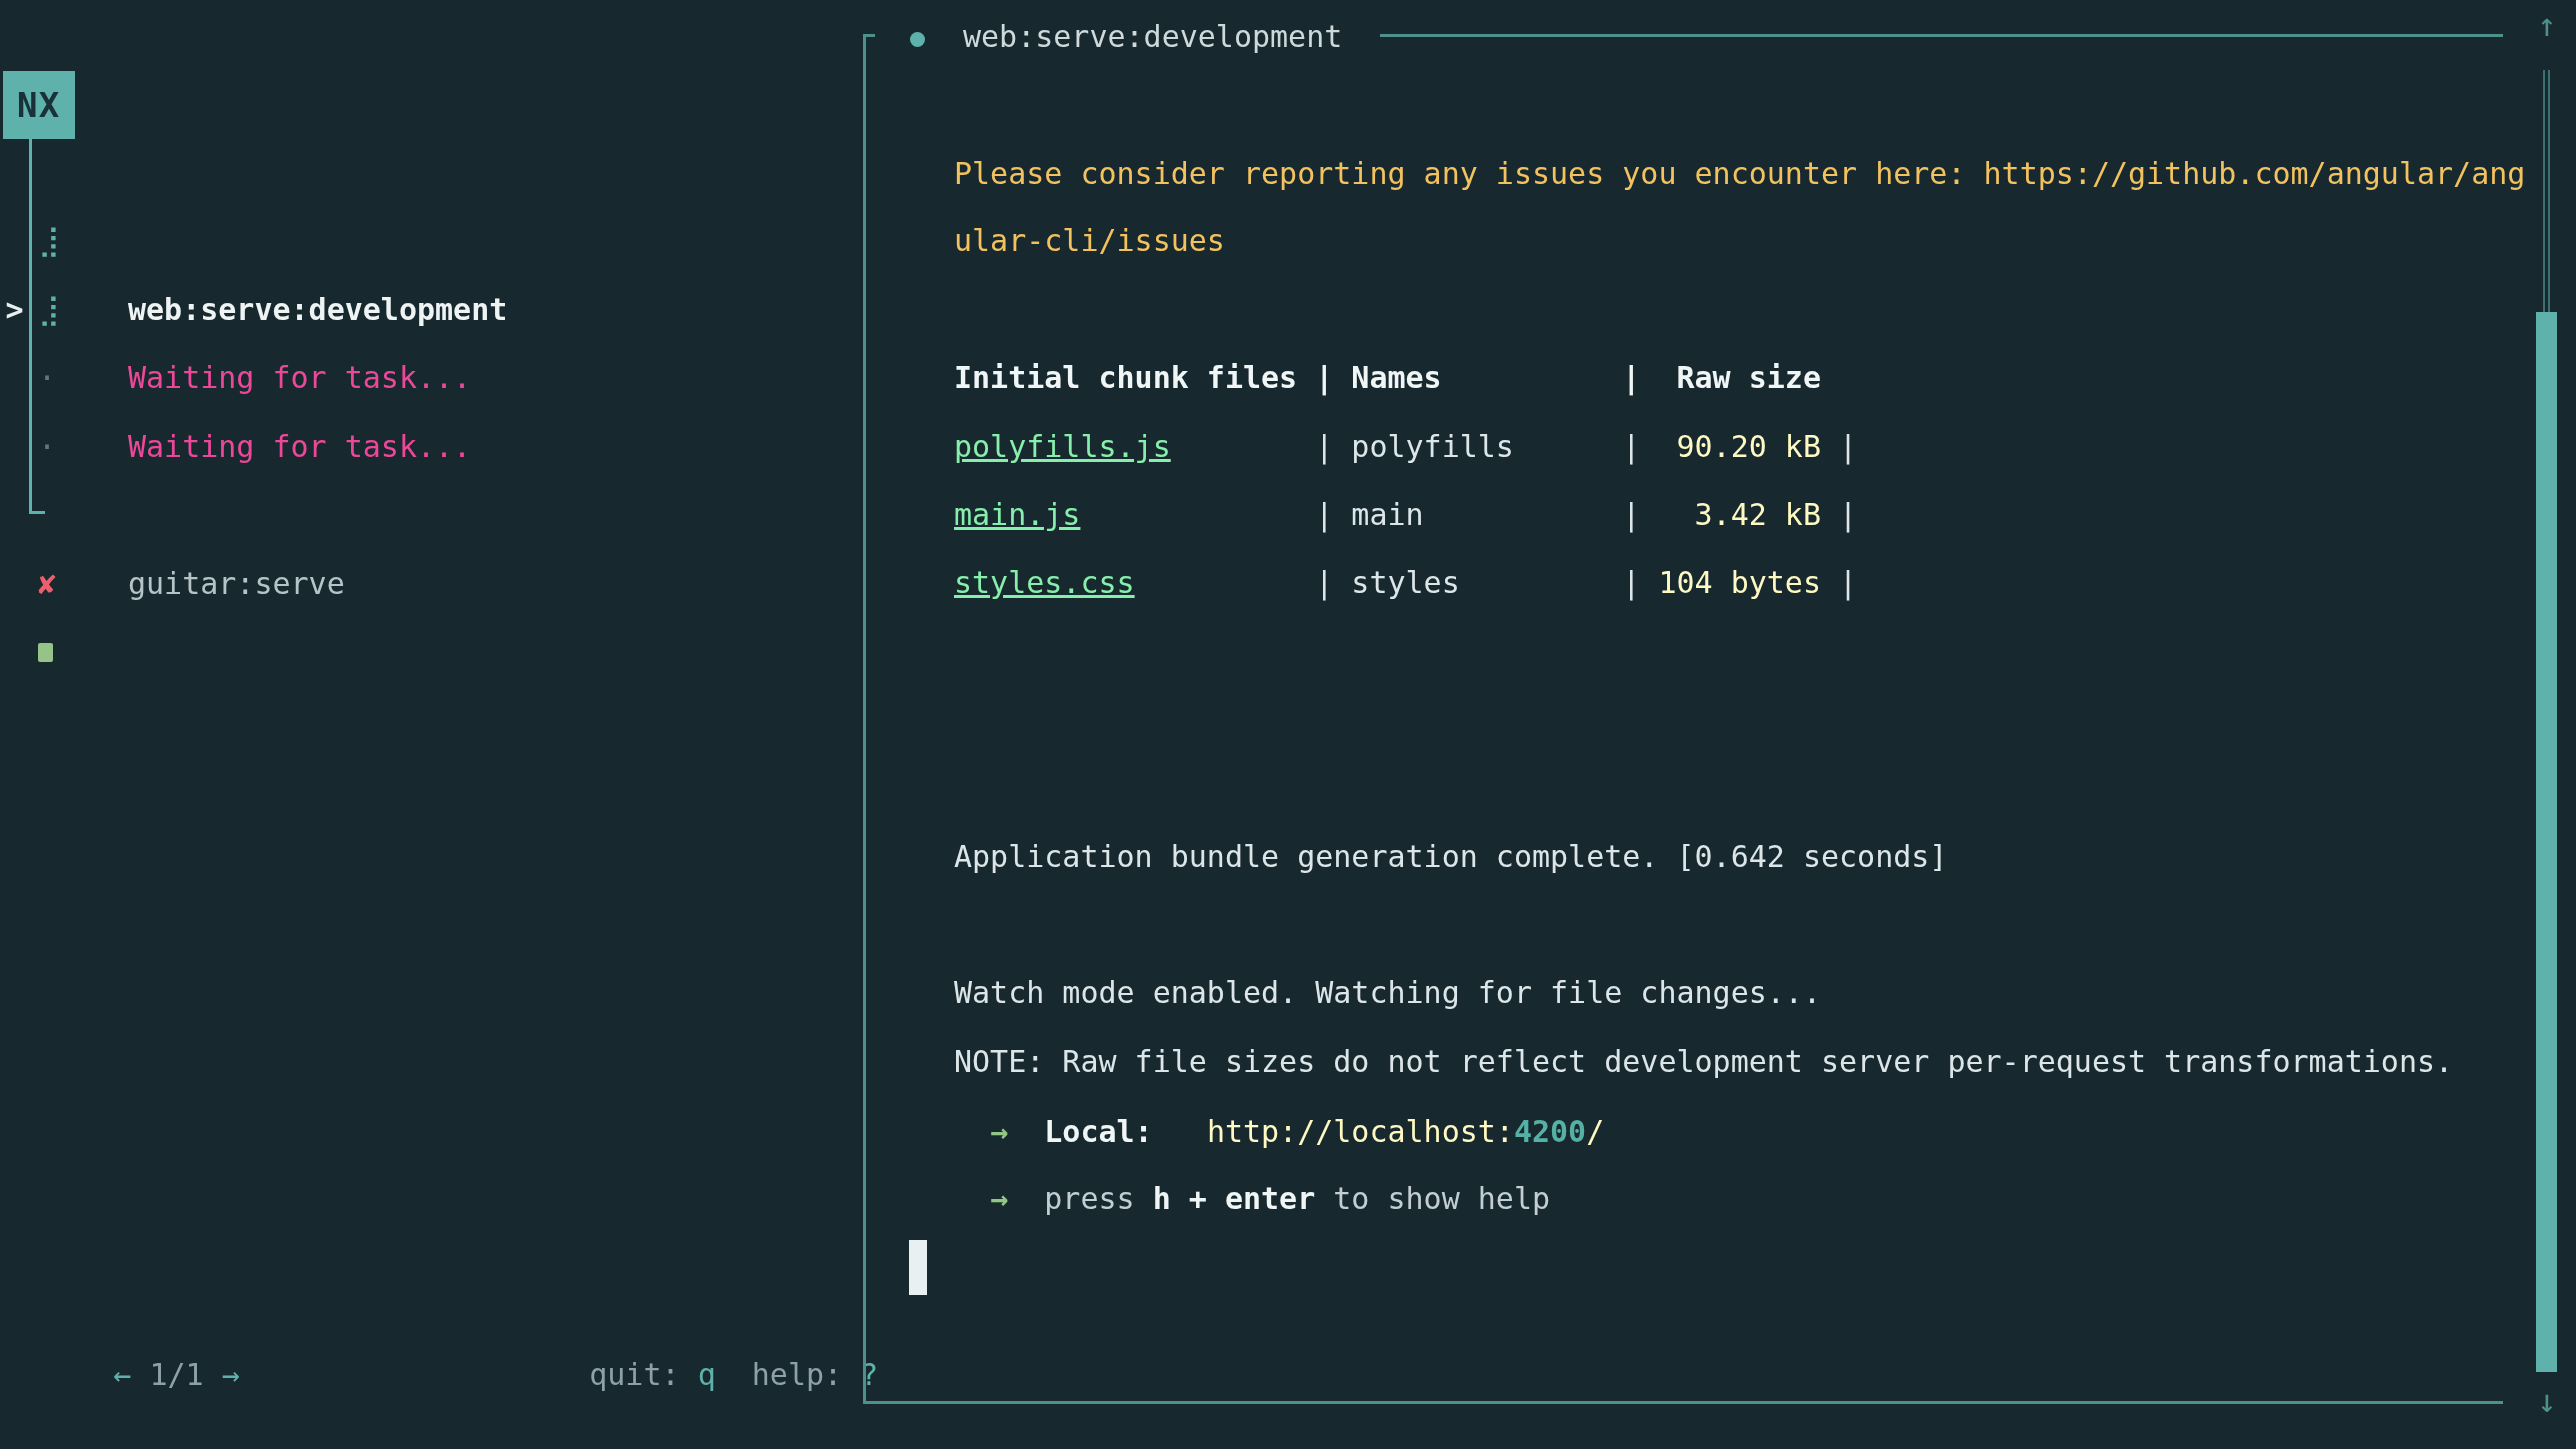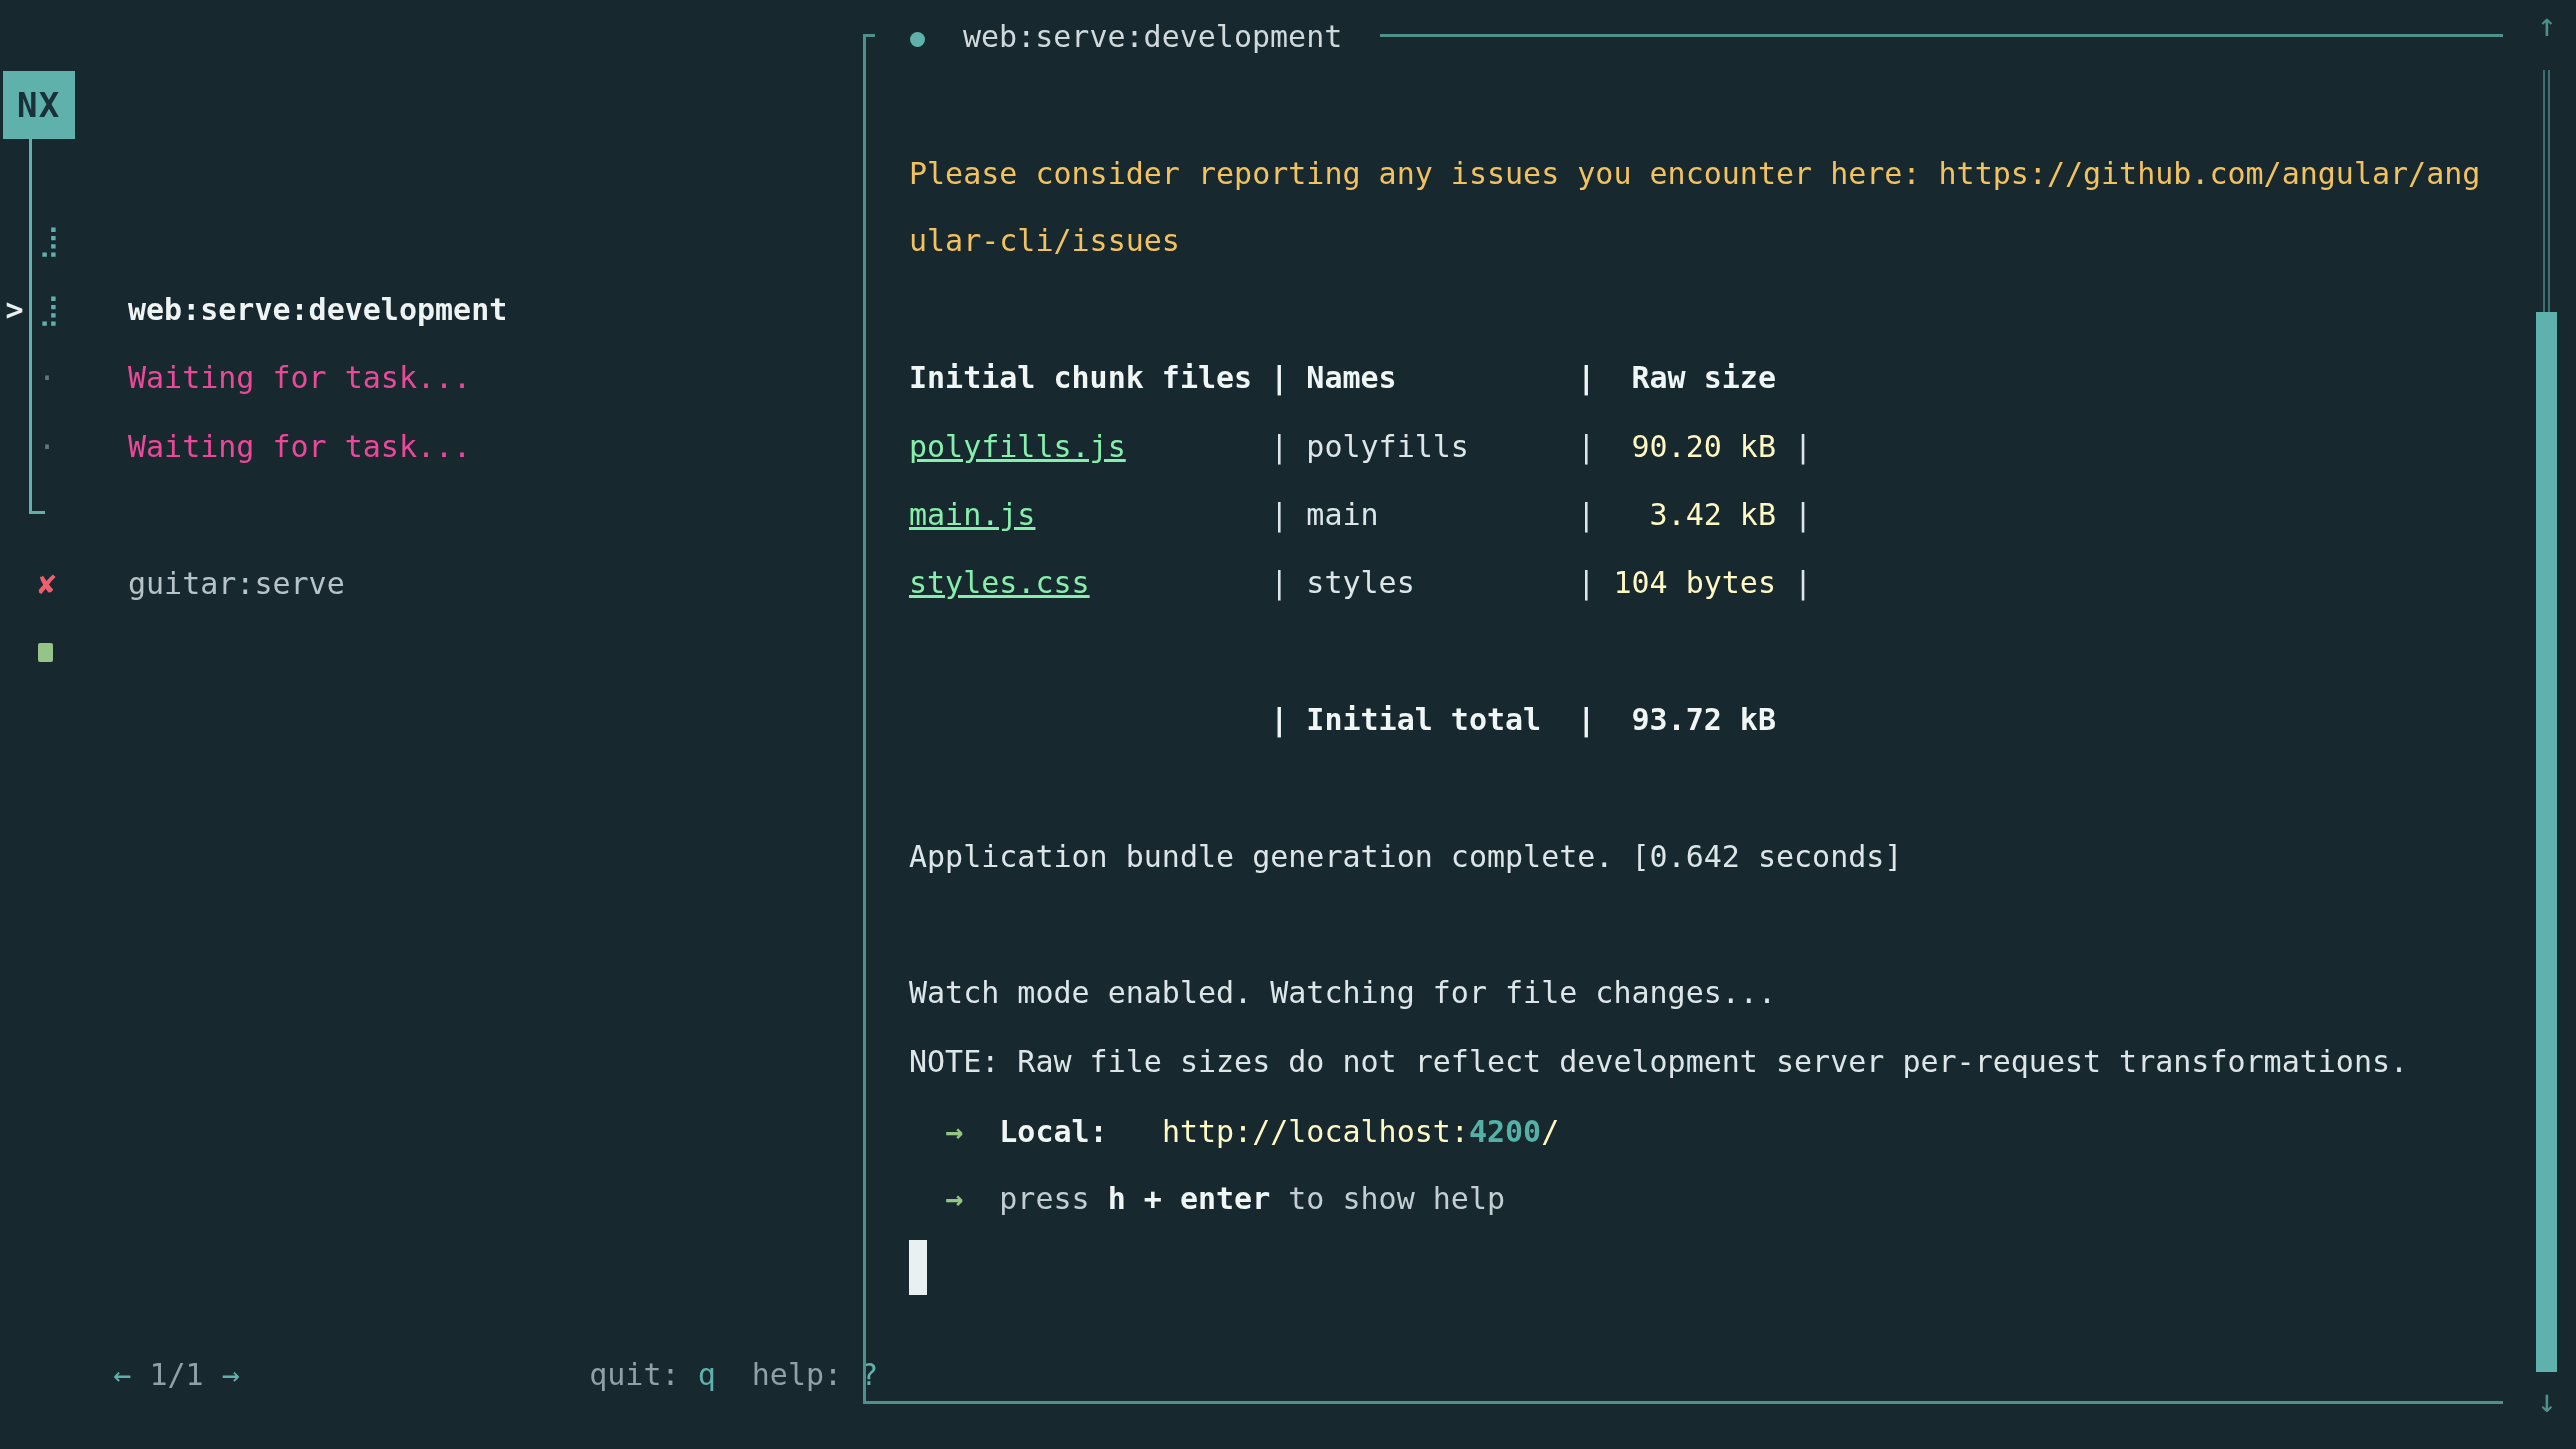--- a/index.html
+++ b/index.html
@@ -61,21 +61,21 @@
   
   .pborder{background:#4e908b;}
   #p-left{left:863px;top:34px;width:2.7px;height:1370px;}
   #p-topstub{left:863px;top:34px;width:12px;height:2.7px;}
   #p-topline{left:1380px;top:34px;width:1123px;height:2.7px;}
   #p-bottom{left:863px;top:1401px;width:1640px;height:2.7px;}
   #p-bullet{left:910px;top:32px;width:15.4px;height:15.4px;border-radius:50%;background:#5fb2ab;}
   #p-title{left:963px;top:17px;height:40px;line-height:40px;font-size:30px;color:#cdd9db;white-space:pre;}
 
   
-  .tline{position:absolute;left:909px;height:40px;line-height:40px;font-size:30px;white-space:pre;text-align:right;}
+  .tline{position:absolute;left:954px;height:40px;line-height:40px;font-size:30px;white-space:pre;text-align:right;}
   #cursor{left:909px;top:1240px;width:18px;height:55px;background:#e8f0f1;}
 
   
   .rail{width:2px;background:#3e6e70;top:70px;height:1301px;}
   #rail-a{left:2543px;}
   #rail-b{left:2548px;}
   #sb-thumb{left:2536px;top:312px;width:21px;height:1060px;background:#5fb2ab;}
   .sb-arrow{left:2530px;width:34px;height:40px;line-height:40px;font-size:32px;color:#4e908b;text-align:center;}
   #sb-up{top:5.4px;}
   #sb-down{top:1381px;}
@@ -114,21 +114,21 @@
   <div id="p-bullet" class="abs"></div>
   <div id="p-title" class="abs">web:serve:development</div>
 
   <div id="terminal-output">
       <pre class="tline" style="top: 154px;"><span class="c-yellow">Please consider reporting any issues you encounter here: https://github.com/angular/ang</span></pre>
       <pre class="tline" style="top: 221px;"><span class="c-yellow">ular-cli/issues</span></pre>
       <pre class="tline" style="top: 358px;"><span class="c-boldwhite">Initial chunk files | Names          |  Raw size</span></pre>
       <pre class="tline" style="top: 427px;"><span class="c-file">polyfills.js</span><span class="c-white">        | polyfills      |</span><span class="c-teal">  90.20 kB</span><span class="c-white"> </span><span class="c-white">|</span></pre>
       <pre class="tline" style="top: 495px;"><span class="c-file">main.js</span><span class="c-white">             | main           |</span><span class="c-teal">   3.42 kB</span><span class="c-white"> </span><span class="c-white">|</span></pre>
       <pre class="tline" style="top: 563px;"><span class="c-file">styles.css</span><span class="c-white">          | styles         |</span><span class="c-teal"> 104 bytes</span><span class="c-white"> </span><span class="c-white">|</span></pre>
-      <pre class="tline" style="top: 700px;"><span class="c-white">                    </span><span class="c-boldwhite">| Initial total  |  93.72 kB</span></pre>
+      <pre class="tline" style="top: 700px;"><span class="c-white">                    </span></pre>
       <pre class="tline" style="top: 837px;"><span class="c-white">Application bundle generation complete. [0.642 seconds]</span></pre>
       <pre class="tline" style="top: 973px;"><span class="c-white">Watch mode enabled. Watching for file changes...</span></pre>
       <pre class="tline" style="top: 1042px;"><span class="c-white">NOTE: Raw file sizes do not reflect development server per-request transformations.</span></pre>
       <pre class="tline" style="top: 1112px;"><span class="c-white">  </span><span class="c-green">→</span><span class="c-white">  </span><span class="c-boldwhite">Local:</span><span class="c-white">   </span><span class="c-teal">http://localhost:</span><span class="c-tealbold">4200</span><span class="c-teal">/</span></pre>
       <pre class="tline" style="top: 1179px;"><span class="c-white">  </span><span class="c-green">→</span><span class="c-white">  </span><span class="c-gray">press </span><span class="c-boldwhite">h + enter</span><span class="c-gray"> to show help</span></pre>
     </div>
   <div id="cursor" class="abs"></div>
 </div>
 
 <div>

